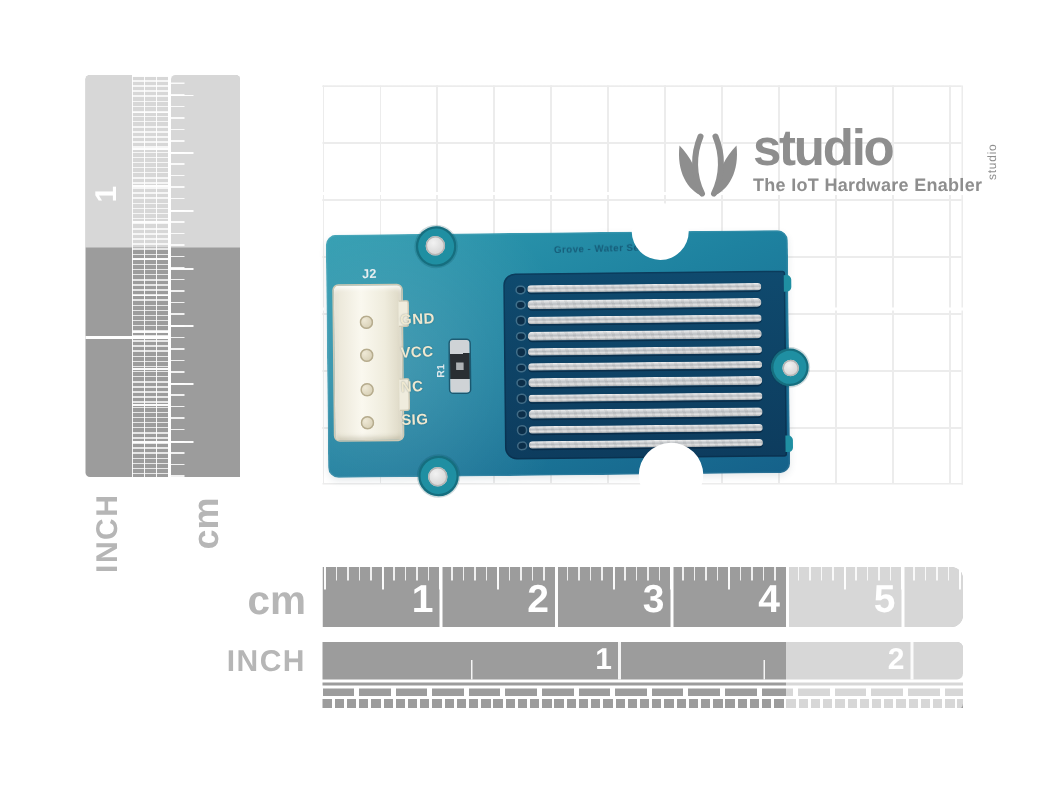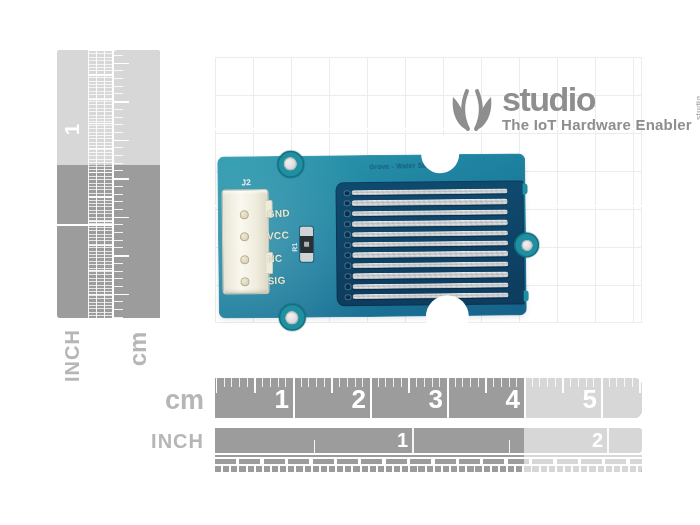--- a/index.html
+++ b/index.html
@@ -15,21 +15,21 @@
       repeating-linear-gradient(to bottom,rgba(220,220,220,.45) 0 1px,transparent 1px 76px);
     border-right:1px solid #ececec;border-bottom:1px solid #ececec;}
 
   
   .logo{position:absolute;left:450px;top:84px;z-index:1;display:flex;align-items:flex-start;}
   .logo svg{display:block;}
   .logo-text{margin-left:8px;position:relative;}
   .brand{font-size:34px;font-weight:bold;color:#8e8e8e;letter-spacing:-1.5px;line-height:30px;}
   .brand-sub{position:absolute;right:-11px;top:2px;height:34px;font-size:8px;color:#8e8e8e;
     writing-mode:vertical-rl;transform:rotate(180deg);letter-spacing:.5px;}
-  .tagline{font-size:15px;font-weight:bold;color:#8e8e8e;margin-top:2px;letter-spacing:.2px;}
+  .tagline{font-size:12px;font-weight:bold;color:#8e8e8e;margin-top:2px;letter-spacing:.2px;}
 
   
   .board{position:absolute;left:218px;top:155px;width:308px;height:162px;z-index:2;
     border-radius:7px;transform:rotate(-0.6deg);
     background:
       radial-gradient(circle at 12% 55%,rgba(255,255,255,.16),transparent 45%),
       linear-gradient(155deg,#2f9cb0 0%,#1e82a0 45%,#15618a 100%);
     box-shadow:inset 0 0 0 1px rgba(255,255,255,.08), 0 2px 5px rgba(40,70,90,.12);}
   .silk-title{position:absolute;left:152px;top:7px;width:150px;font-size:6.5px;font-weight:bold;
     color:rgba(12,62,92,.6);filter:blur(.4px);transform:rotate(-1deg);letter-spacing:.3px;}

